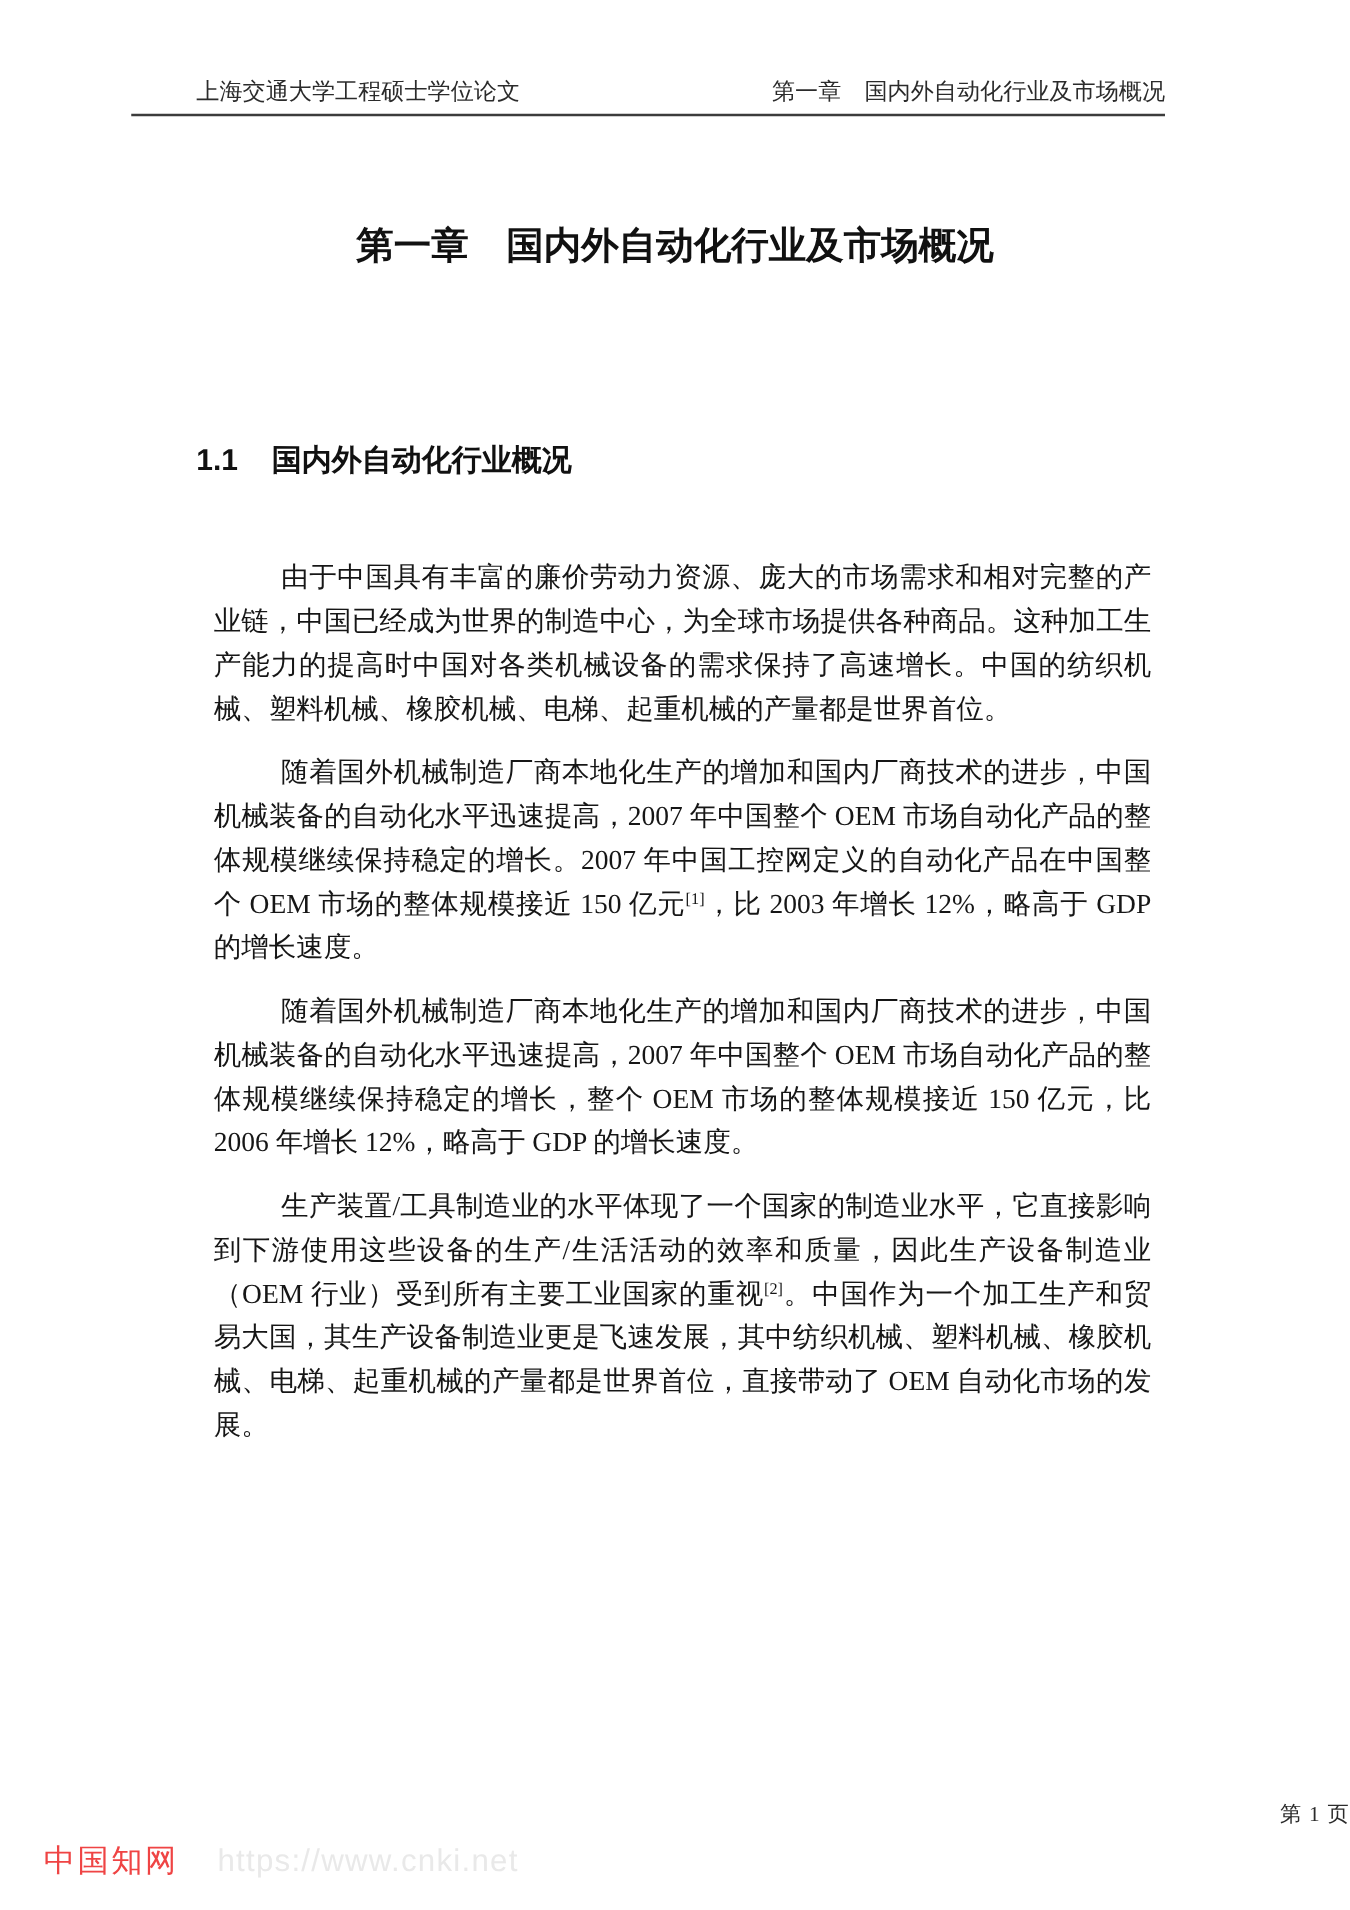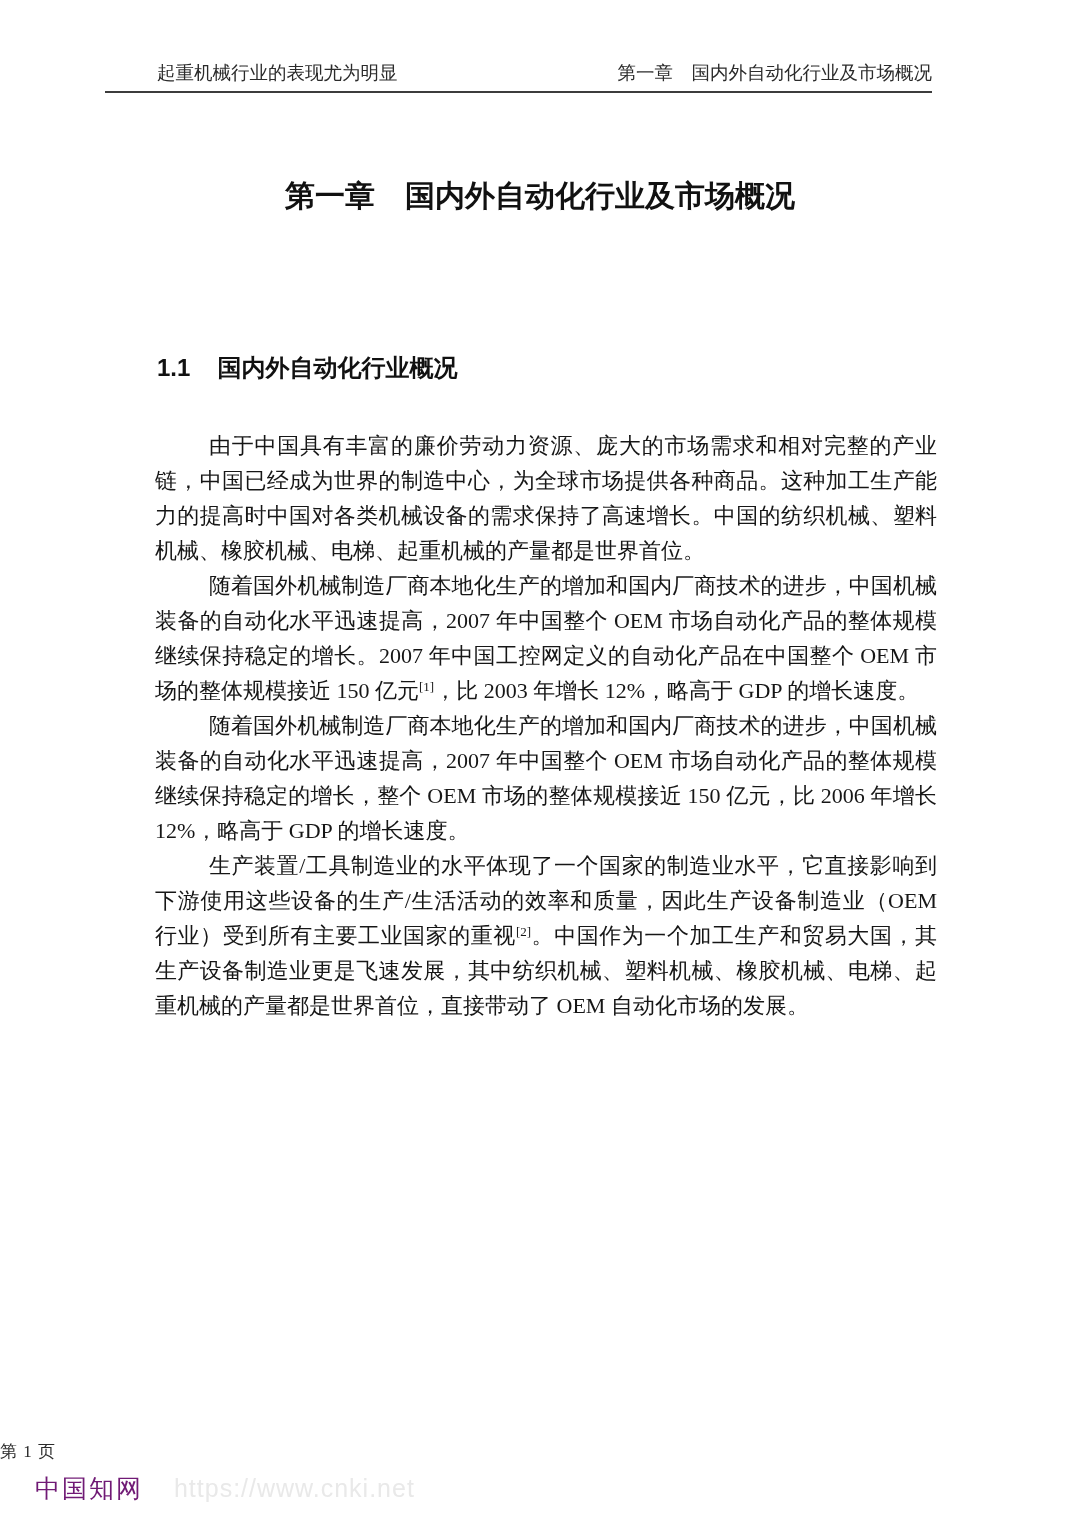--- a/index.html
+++ b/index.html
@@ -67,66 +67,66 @@
     position: absolute;
     left: 155px;
     top: 428px;
     width: 782px;
     font-size: 22px;
     line-height: 35px;
     text-align: justify;
     color: #161616;
   }
   .body-text p.para {
-    margin: 0;
+    margin: 16px;
     text-indent: 2.45em;
   }
   .body-text sup {
     font-size: 13px;
     line-height: 0;
     vertical-align: 7px;
   }
   
   .doc-footer {
     position: absolute;
     left: 0;
     top: 1440px;
     width: 100%;
-    text-align: left;
+    text-align: right;
     font-size: 17px;
     color: #2b2b2b;
     letter-spacing: 1px;
   }
   
   .watermark {
     position: absolute;
     left: 35px;
     top: 1472px;
     font-family: "Liberation Sans", "DejaVu Sans", sans-serif;
     font-size: 25px;
     white-space: nowrap;
   }
   .watermark .wm-brand {
-    color: #701a75;
+    color: #ef4444;
     letter-spacing: 2px;
     margin-top: 40px;
   }
   .watermark .wm-url {
     color: #e9e9e9;
     margin-left: 24px;
     letter-spacing: 1px;
   }
 </style>
 </head>
 <body>
 
 <div class="page">
 
   <div class="doc-header">
-    <span>起重机械行业的表现尤为明显</span>
+    <span>上海交通大学工程硕士学位论文</span>
     <span>第一章　国内外自动化行业及市场概况</span>
   </div>
   <div class="header-rule"></div>
 
   <h1 class="chapter-title">第一章　国内外自动化行业及市场概况</h1>
 
   <h2 class="section-heading">
     <span class="sec-num">1.1</span><span>国内外自动化行业概况</span>
   </h2>
 

